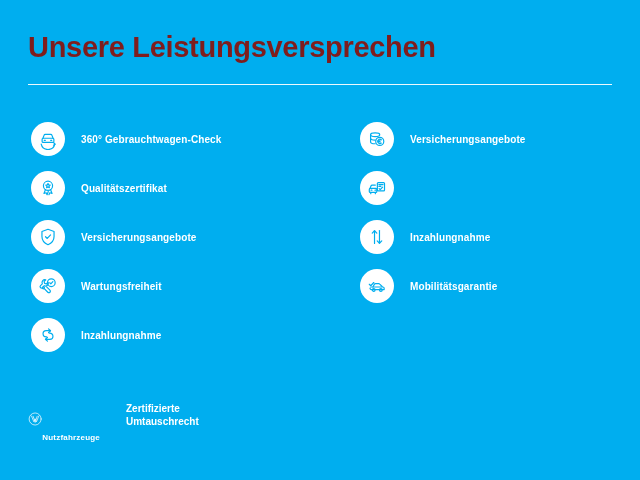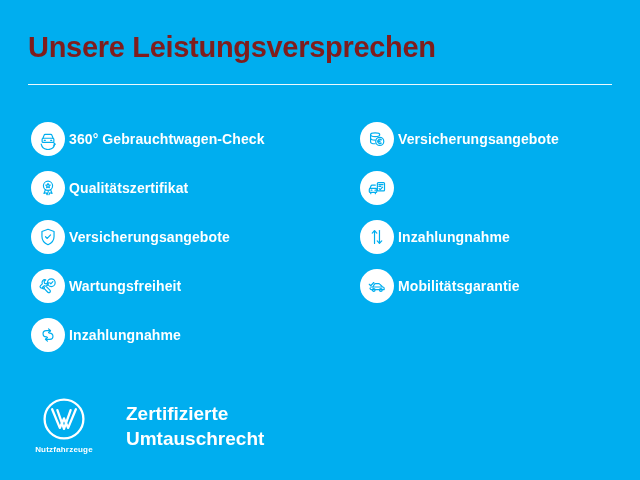--- a/index.html
+++ b/index.html
@@ -68,59 +68,59 @@
     display: flex;
     align-items: center;
     justify-content: center;
   }
   .icon-circle svg {
     display: block;
     width: 22px;
     height: 22px;
   }
   .item-label {
-    margin-left: 4px;
-    font-size: 14px;
+    margin-left: 16px;
+    font-size: 10px;
     font-weight: bold;
     color: #FFFFFF;
     letter-spacing: 0.1px;
     white-space: nowrap;
   }
 
   
   .footer {
     position: absolute;
     left: 28px;
     top: 396px;
     display: flex;
     align-items: flex-start;
   }
   .logo-block {
     width: 72px;
     display: flex;
-    flex-direction: column;
-    align-items: center;
+    flex-direction: row;
+    align-items: flex-end;
   }
   .vw-mark {
     width: 46px;
     height: 46px;
     display: block;
   }
   .logo-wordmark {
     margin-top: 3px;
     font-size: 8px;
     font-weight: bold;
     color: #FFFFFF;
     letter-spacing: 0.2px;
     white-space: nowrap;
   }
   .footer-text {
     margin-left: 26px;
     margin-top: 6px;
-    font-size: 19px;
+    font-size: 10px;
     font-weight: bold;
     color: #FFFFFF;
     line-height: 1.3;
   }
   .footer-text div { white-space: nowrap; }
 </style>
 </head>
 <body>
 
 <div class="slide">

